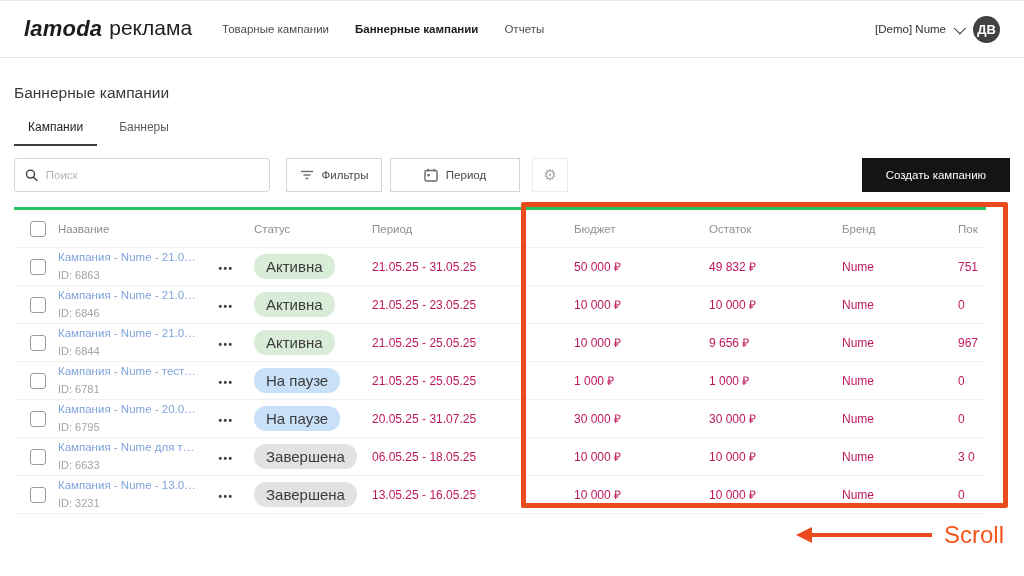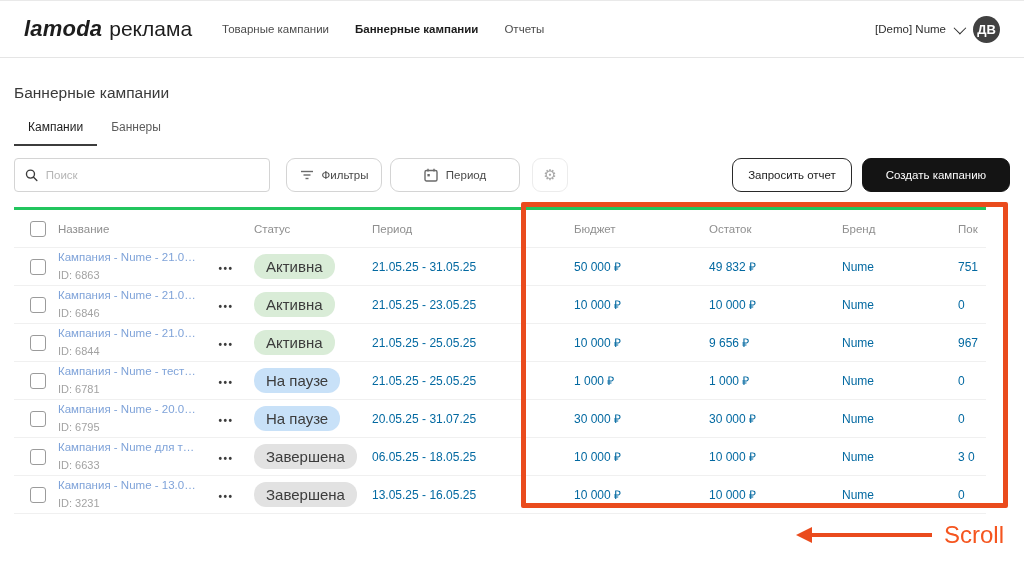--- a/index.html
+++ b/index.html
@@ -3,48 +3,48 @@
 <meta charset="utf-8">
 <style>
   * { margin:0; padding:0; box-sizing:border-box; }
   html,body { width:1024px; height:576px; background:#fff; font-family:"Liberation Sans", sans-serif; overflow:hidden; }
   #stage { position:relative; width:1024px; height:576px; background:#fff; }
 
   
   .header { position:absolute; top:0; left:0; width:100%; height:58px;
             border-top:1px solid #e9e9e9; border-bottom:1px solid #e5e5e5;
             display:flex; align-items:center; padding:0 24px; background:#fff; }
-  .logo { display:flex; align-items:center; margin-right:30px; cursor:pointer; }
+  .logo { display:flex; align-items:flex-start; margin-right:30px; cursor:pointer; }
   .logo-primary { font-size:22px; font-weight:800; color:#1d1d1d; letter-spacing:.2px; font-style:italic; }
   .logo-secondary { font-size:21px; font-weight:400; color:#1d1d1d; margin-left:7px; }
   .nav { display:flex; align-items:center; gap:26px; }
   .nav-item { font-size:11.5px; color:#4c4c4c; cursor:pointer; white-space:nowrap; }
   .nav-item.active { font-weight:700; color:#1c1c1c; }
   .header-spacer { flex:1; }
   .account { display:flex; align-items:center; gap:6px; cursor:pointer; }
   .account-label { font-size:11.5px; color:#2e2e2e; }
   .chev { width:9px; height:9px; border-right:1.5px solid #2e2e2e; border-bottom:1.5px solid #2e2e2e;
           transform:rotate(45deg) translateY(-2px); margin-left:2px; }
   .avatar { width:27px; height:27px; border-radius:50%; background:#414141; color:#fff;
             font-size:13px; font-weight:700; display:flex; align-items:center; justify-content:center; margin-left:10px; }
 
   
   .page-title { position:absolute; left:14px; top:84px; font-size:15.5px; color:#3a3a3a; }
-  .tabs { position:absolute; left:14px; top:112px; display:flex; }
+  .tabs { position:absolute; left:14px; top:112px; display:flex; gap:8px; }
   .tab { padding:8px 14px 10px; font-size:12px; color:#5d5d5d; cursor:pointer; border-bottom:2px solid transparent; }
   .tab.active { color:#1d1d1d; border-bottom:2px solid #3c3c3c; }
 
   
   .toolbar { position:absolute; left:14px; top:158px; width:996px; display:flex; align-items:center; }
   .search-box { width:256px; height:34px; border:1px solid #d4d4d4; border-radius:4px;
                 display:flex; align-items:center; padding:0 10px; background:#fff; }
   .search-box input { border:none; outline:none; font-size:11.5px; color:#333; width:100%;
                       font-family:"Liberation Sans", sans-serif; }
   .search-box input::placeholder { color:#b5b5b5; }
-  .btn { height:34px; border:1px solid #d4d4d4; border-radius:9px; background:#fff;
+  .btn { height:34px; border:1px solid #d4d4d4; border-radius:0; background:#fff;
          display:flex; align-items:center; justify-content:center; gap:8px;
          font-size:11.5px; color:#4a4a4a; cursor:pointer; }
   .btn-filters { width:96px; margin-left:16px; }
   .btn-period  { width:130px; margin-left:8px; }
   .btn-gear { width:36px; margin-left:12px; border:1px solid #ececec; color:#a9a9a9; font-size:15px; }
   .toolbar-spacer { flex:1; }
   .btn-report { width:120px; border:1px solid #2a2a2a; color:#1c1c1c; font-weight:400; }
   .btn-create { width:148px; margin-left:10px; background:#141414; border:1px solid #141414; color:#fff; }
 
   .icon-svg { display:block; }
@@ -68,21 +68,21 @@
   .th { font-size:11.5px; color:#8f8f8f; }
   .checkbox { width:16px; height:16px; border:1.5px solid #9b9b9b; border-radius:3px; background:#fff; cursor:pointer; }
   .name-link { font-size:11.5px; color:#7fa3d9; cursor:pointer; line-height:15px;
                display:block; max-width:138px; overflow:hidden; text-overflow:ellipsis; }
   .name-id { font-size:11px; color:#a3a3a3; line-height:14px; }
   .kebab { font-size:10px; letter-spacing:1.5px; color:#3c3c3c; cursor:pointer; font-weight:700; }
   .badge { display:inline-block; font-size:15px; color:#3c3c3c; padding:4px 12px; border-radius:12px; }
   .badge.active   { background:#d9ecd7; }
   .badge.paused   { background:#c8e1f8; }
   .badge.finished { background:#e2e2e2; }
-  .cell-text { font-size:12px; color:#0369a1; }
+  .cell-text { font-size:12px; color:#be185d; }
 
   
   .hl-rect { position:absolute; left:521px; top:202px; width:487px; height:306px;
              border:5px solid #ea4b1d; border-radius:2px; pointer-events:none; z-index:6; }
   .scroll-anno { position:absolute; left:796px; top:520px; z-index:6; display:flex; align-items:center; pointer-events:none; }
   .arrow-head { width:0; height:0; border-top:8px solid transparent; border-bottom:8px solid transparent;
                 border-right:16px solid #ea4b1d; }
   .arrow-line { width:120px; height:4px; background:#ea4b1d; }
   .scroll-text { font-size:24px; color:#f5551f; margin-left:12px; line-height:30px; }
 </style>
@@ -137,21 +137,20 @@
         <line x1="4" y1="0.8" x2="4" y2="3.5" stroke="#6a6a6a" stroke-width="1.4"></line>
         <line x1="10" y1="0.8" x2="10" y2="3.5" stroke="#6a6a6a" stroke-width="1.4"></line>
         <rect x="3.4" y="6" width="2.4" height="2.4" fill="#6a6a6a"></rect>
       </svg>
       <span>Период</span>
     </button>
     <button class="btn btn-gear">
       <span>⚙</span>
     </button>
     <div class="toolbar-spacer"></div>
-    <button class="btn btn-report">Запросить отчет</button>
     <button class="btn btn-create">Создать кампанию</button>
   </div>
 
   <div class="table">
     <div class="t-row t-head">
       <div class="cell c-check">
           <div class="checkbox"></div>
         </div>
       <div class="cell c-name th">Название</div>
       <div class="cell c-menu"></div>

